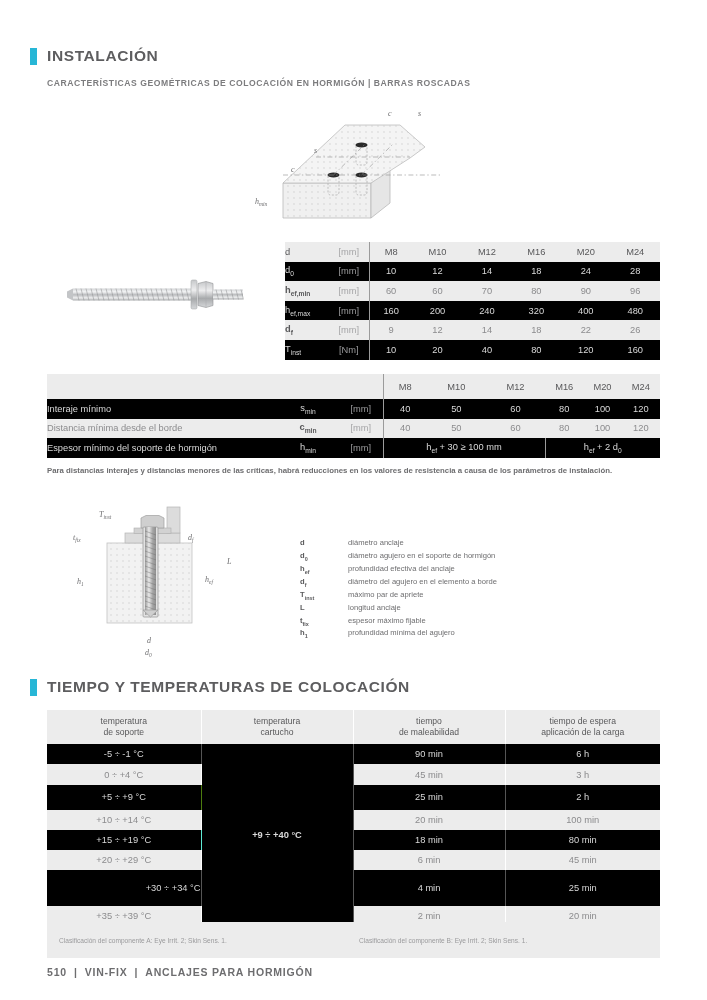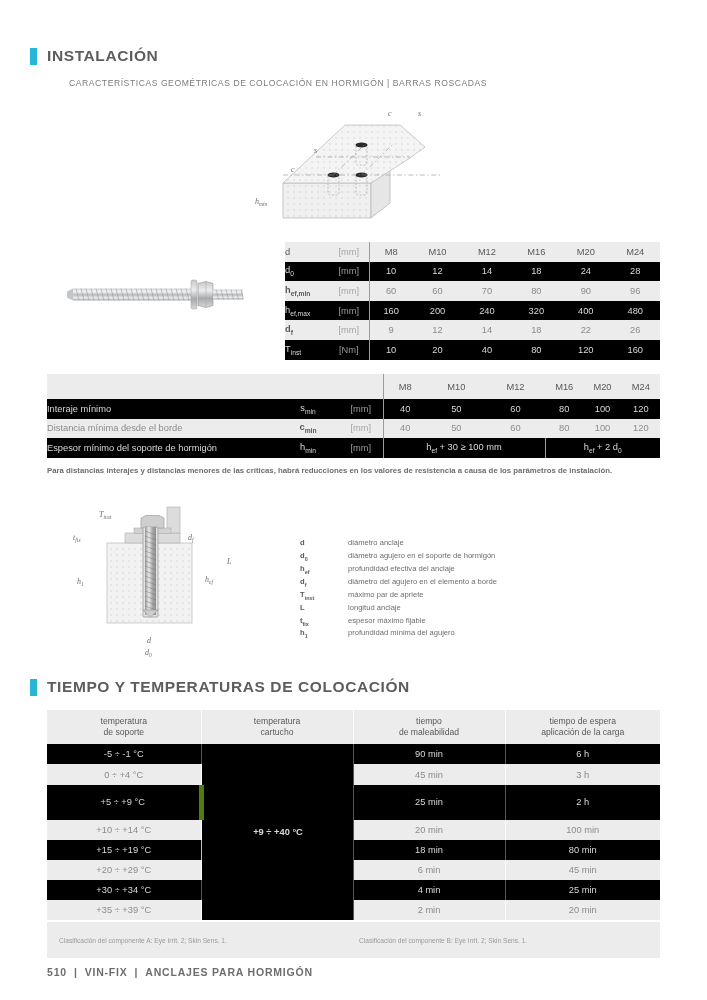--- a/index.html
+++ b/index.html
@@ -14,22 +14,22 @@
   }
 
   
   .section-head { display:flex; align-items:center; gap:10px;justify-content:center; }
   .accent-bar { width:7px; height:17px; background:#27b6d6; flex:none; }
   .section-title {
     font-size:15.5px; font-weight:700; letter-spacing:.6px;
     color:#5d5d5f; text-transform:uppercase;
   }
   .sub-title {
-    font-size:8.6px; font-weight:400; letter-spacing:.55px;
-    color:#7c7c7e; text-transform:uppercase;margin-left:22px;
+    font-size:8.6px; font-weight:700; letter-spacing:.55px;
+    color:#7c7c7e; text-transform:uppercase;
   }
 
   
   table { border-collapse:collapse; width:100%; }
   .tbl td, .tbl th { padding:0; font-weight:400; }
   .row-light { background:#ececec; color:#8b8b8d; }
   .row-dark  { background:#000000; color:#d9d9d9; font-weight:700; }
   .row-head  { background:#ececec; color:#58585a; }
   .cellnum { text-align:center; font-size:9.3px; height:19.6px; vertical-align:middle; }
   .celllbl { font-size:9.3px; height:19.6px; vertical-align:middle; padding-left:9px; }
@@ -415,41 +415,41 @@
         <td rowspan="8" style="background:#000; color:#d9d9d9; text-align:center; font-size:9.3px; font-weight:700; border-right:1px solid #555;" data-name="cell-cartridge-temp">+9 ÷ +40 °C</td>
         <td class="cellnum" style="border-right:1px solid #555;" data-name="cell-workable">90 min</td>
         <td class="cellnum" data-name="cell-wait">6 h</td>
       </tr>
       <tr class="row-light" data-name="table-row">
         <td class="cellnum" style="height:20.4px; border-right:1px solid #fff;" data-name="cell-support-temp">0 ÷ +4 °C</td>
         <td class="cellnum" style="border-right:1px solid #fff;" data-name="cell-workable">45 min</td>
         <td class="cellnum" data-name="cell-wait">3 h</td>
       </tr>
       <tr class="row-dark" data-name="table-row">
-        <td class="cellnum" style="height:35px; border-right:5px solid #4d7c0f;" data-name="cell-support-temp">+5 ÷ +9 °C</td>
+        <td class="cellnum" style="height:25px; border-right:1px solid #4d7c0f;" data-name="cell-support-temp">+5 ÷ +9 °C</td>
         <td class="cellnum" style="border-right:1px solid #555;" data-name="cell-workable">25 min</td>
         <td class="cellnum" data-name="cell-wait">2 h</td>
       </tr>
       <tr class="row-light" data-name="table-row">
         <td class="cellnum" style="height:20.4px; border-right:1px solid #fff;" data-name="cell-support-temp">+10 ÷ +14 °C</td>
         <td class="cellnum" style="border-right:1px solid #fff;" data-name="cell-workable">20 min</td>
         <td class="cellnum" data-name="cell-wait">100 min</td>
       </tr>
       <tr class="row-dark" data-name="table-row">
         <td class="cellnum" style="height:16px; border-right:1px solid #5eead4;margin-top:44px;" data-name="cell-support-temp">+15 ÷ +19 °C</td>
         <td class="cellnum" style="border-right:1px solid #555;" data-name="cell-workable">18 min</td>
         <td class="cellnum" data-name="cell-wait">80 min</td>
       </tr>
       <tr class="row-light" data-name="table-row">
         <td class="cellnum" style="height:20.4px; border-right:1px solid #fff;" data-name="cell-support-temp">+20 ÷ +29 °C</td>
         <td class="cellnum" style="border-right:1px solid #fff;" data-name="cell-workable">6 min</td>
         <td class="cellnum" data-name="cell-wait">45 min</td>
       </tr>
       <tr class="row-dark" data-name="table-row">
-        <td class="cellnum" style="height:19px; border-right:1px solid #555;" data-name="cell-support-temp">+30 ÷ +34 °C</td>
+        <td class="cellnum" style="height:36px; border-right:1px solid #555;text-align:right;" data-name="cell-support-temp">+30 ÷ +34 °C</td>
         <td class="cellnum" style="border-right:1px solid #555;" data-name="cell-workable">4 min</td>
         <td class="cellnum" data-name="cell-wait">25 min</td>
       </tr>
       <tr class="row-light" data-name="table-row">
         <td class="cellnum" style="height:20.4px; border-right:1px solid #fff;" data-name="cell-support-temp">+35 ÷ +39 °C</td>
         <td class="cellnum" style="border-right:1px solid #fff;" data-name="cell-workable">2 min</td>
         <td class="cellnum" data-name="cell-wait">20 min</td>
       </tr>
     </tbody>
   </table>

